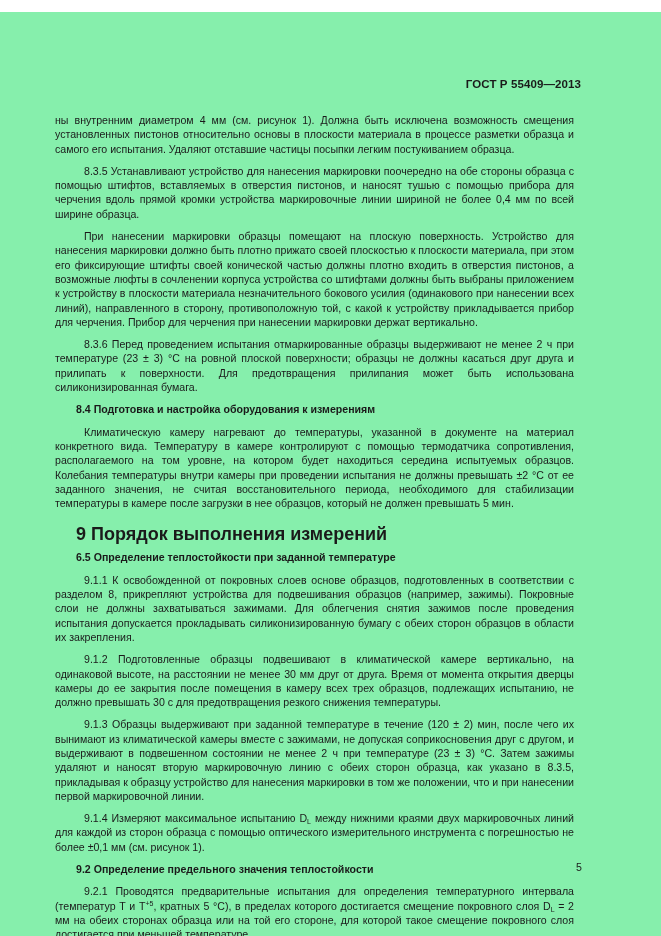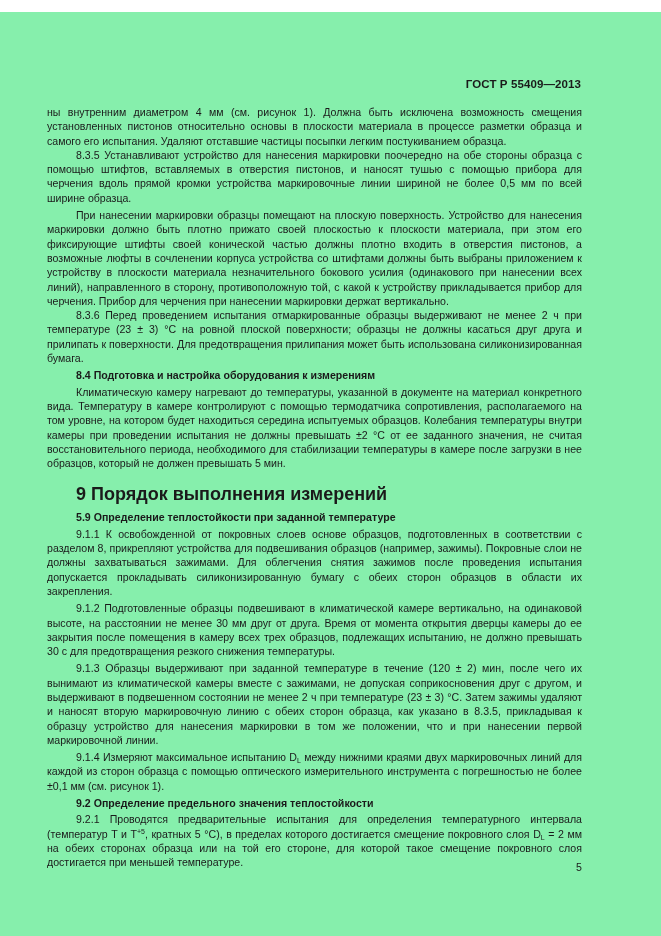--- a/index.html
+++ b/index.html
@@ -1,44 +1,44 @@
 <!DOCTYPE html>
 <html><head>
 <meta charset="utf-8">
 <style>
   html, body { margin: 0; padding: 0; background: #ffffff; }
   body { width: 661px; height: 936px; position: relative; overflow: hidden;
          font-family: "Liberation Sans", sans-serif; color: #1a1a1a; }
   .page { position: absolute; left: 0; top: 12px; width: 661px; height: 936px; background: #86efac; }
   .header { position: absolute; top: 66px; right: 80px; font-weight: bold; font-size: 11.5px; letter-spacing: 0.1px; }
   .body { position: absolute; left: 47px; top: 93px; width: 535px; font-size: 10.6px; line-height: 14.3px; }
-  .body p { margin: 0; text-align: justify; }
+  .body p { margin: 8px; text-align: justify; }
   .ind { text-indent: 29px; }
   .h2 { font-weight: bold; font-size: 10.6px; margin: 3px 0 2px 29px !important; text-align: right; }
   .h1 { font-weight: bold; font-size: 18px; margin: 16px 0 8px 29px !important; line-height: 16px; text-align: left !important; }
   .gap { margin-top: 3px !important; }
   sub { font-size: 7px; vertical-align: -2px; line-height: 0; }
   sup { font-size: 7px; vertical-align: 4px; line-height: 0; }
   .pagenum { position: absolute; left: 576px; top: 849px; font-size: 10.6px; }
 </style>
 </head>
 <body>
 
 <div class="page">
   <div class="header">ГОСТ Р 55409—2013</div>
 
   <div class="body">
     <p>ны внутренним диаметром 4 мм (см. рисунок 1). Должна быть исключена возможность смещения установленных пистонов относительно основы в плоскости материала в процессе разметки образца и самого его испытания. Удаляют отставшие частицы посыпки легким постукиванием образца.</p>
-    <p class="ind">8.3.5  Устанавливают устройство для нанесения маркировки поочередно на обе стороны образца с помощью штифтов, вставляемых в отверстия пистонов, и наносят тушью с помощью прибора для черчения вдоль прямой кромки устройства маркировочные линии шириной не более 0,5 мм по всей ширине образца.</p>
+    <p class="ind">8.3.5  Устанавливают устройство для нанесения маркировки поочередно на обе стороны образца с помощью штифтов, вставляемых в отверстия пистонов, и наносят тушью с помощью прибора для черчения вдоль прямой кромки устройства маркировочные линии шириной не более 0,4 мм по всей ширине образца.</p>
     <p class="ind gap">При нанесении маркировки образцы помещают на плоскую поверхность. Устройство для нанесения маркировки должно быть плотно прижато своей плоскостью к плоскости материала, при этом его фиксирующие штифты своей конической частью должны плотно входить в отверстия пистонов, а возможные люфты в сочленении корпуса устройства со штифтами должны быть выбраны приложением к устройству в плоскости материала незначительного бокового усилия (одинакового при нанесении всех линий), направленного в сторону, противоположную той, с какой к устройству прикладывается прибор для черчения. Прибор для черчения при нанесении маркировки держат вертикально.</p>
     <p class="ind">8.3.6  Перед проведением испытания отмаркированные образцы выдерживают не менее 2 ч при температуре (23 ± 3) °С на ровной плоской поверхности; образцы не должны касаться друг друга и прилипать к поверхности. Для предотвращения прилипания может быть использована силиконизированная бумага.</p>
     <p class="h2">8.4  Подготовка и настройка оборудования к измерениям</p>
     <p class="ind">Климатическую камеру нагревают до температуры, указанной в документе на материал конкретного вида. Температуру в камере контролируют с помощью термодатчика сопротивления, располагаемого на том уровне, на котором будет находиться середина испытуемых образцов. Колебания температуры внутри камеры при проведении испытания не должны превышать ±2 °С от ее заданного значения, не считая восстановительного периода, необходимого для стабилизации температуры в камере после загрузки в нее образцов, который не должен превышать 5 мин.</p>
     <p class="h1">9  Порядок выполнения измерений</p>
-    <p class="h2">5.9  Определение теплостойкости при заданной температуре</p>
+    <p class="h2">6.5  Определение теплостойкости при заданной температуре</p>
     <p class="ind">9.1.1  К освобожденной от покровных слоев основе образцов, подготовленных в соответствии с разделом 8, прикрепляют устройства для подвешивания образцов (например, зажимы). Покровные слои не должны захватываться зажимами. Для облегчения снятия зажимов после проведения испытания допускается прокладывать силиконизированную бумагу с обеих сторон образцов в области их закрепления.</p>
     <p class="ind gap">9.1.2  Подготовленные образцы подвешивают в климатической камере вертикально, на одинаковой высоте, на расстоянии не менее 30 мм друг от друга. Время от момента открытия дверцы камеры до ее закрытия после помещения в камеру всех трех образцов, подлежащих испытанию, не должно превышать 30 с для предотвращения резкого снижения температуры.</p>
     <p class="ind gap">9.1.3  Образцы выдерживают при заданной температуре в течение (120 ± 2) мин, после чего их вынимают из климатической камеры вместе с зажимами, не допуская соприкосновения друг с другом, и выдерживают в подвешенном состоянии не менее 2 ч при температуре (23 ± 3) °С. Затем зажимы удаляют и наносят вторую маркировочную линию с обеих сторон образца, как указано в 8.3.5, прикладывая к образцу устройство для нанесения маркировки в том же положении, что и при нанесении первой маркировочной линии.</p>
     <p class="ind gap"><span>9.1.4  Измеряют максимальное испытанию D</span><sub>L</sub><span> между нижними краями двух маркировочных линий для каждой из сторон образца с помощью оптического измерительного инструмента с погрешностью не более ±0,1 мм (см. рисунок 1).</span></p>
     <p class="h2">9.2  Определение предельного значения теплостойкости</p>
     <p class="ind"><span>9.2.1  Проводятся предварительные испытания для определения температурного интервала (температур T и T</span><sup>+5</sup><span>, кратных 5 °С), в пределах которого достигается смещение покровного слоя D</span><sub>L</sub><span> = 2 мм на обеих сторонах образца или на той его стороне, для которой такое смещение покровного слоя достигается при меньшей температуре.</span></p>
   </div>
 
   <div class="pagenum">5</div>
 </div>

